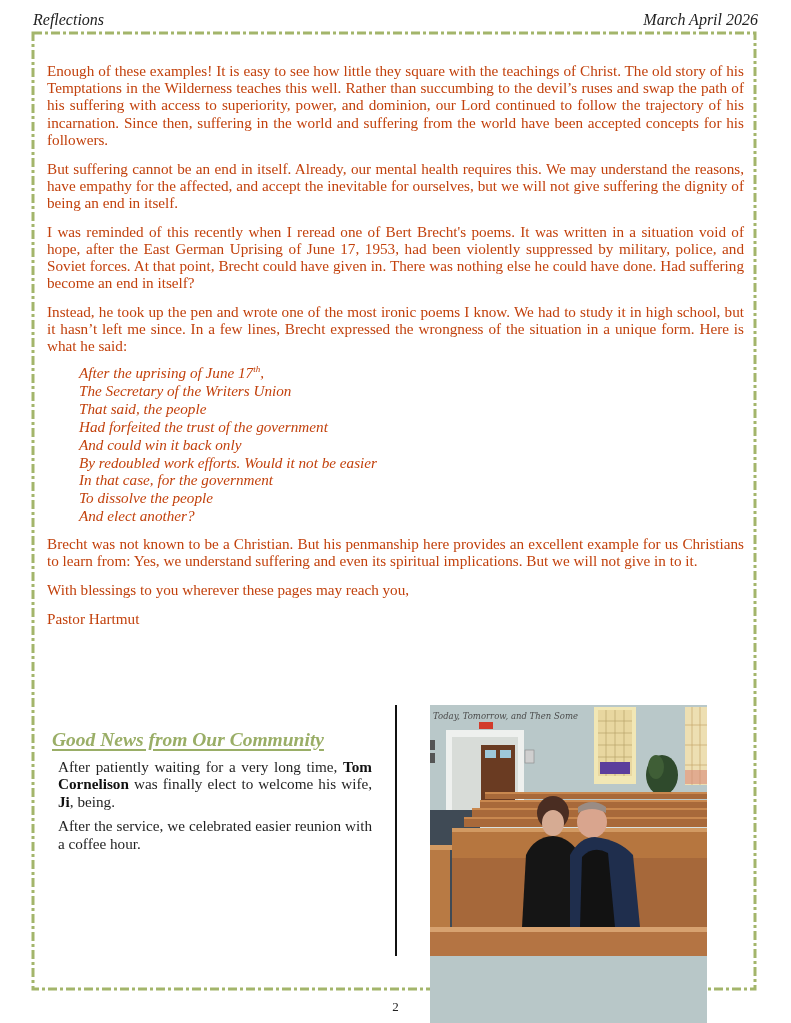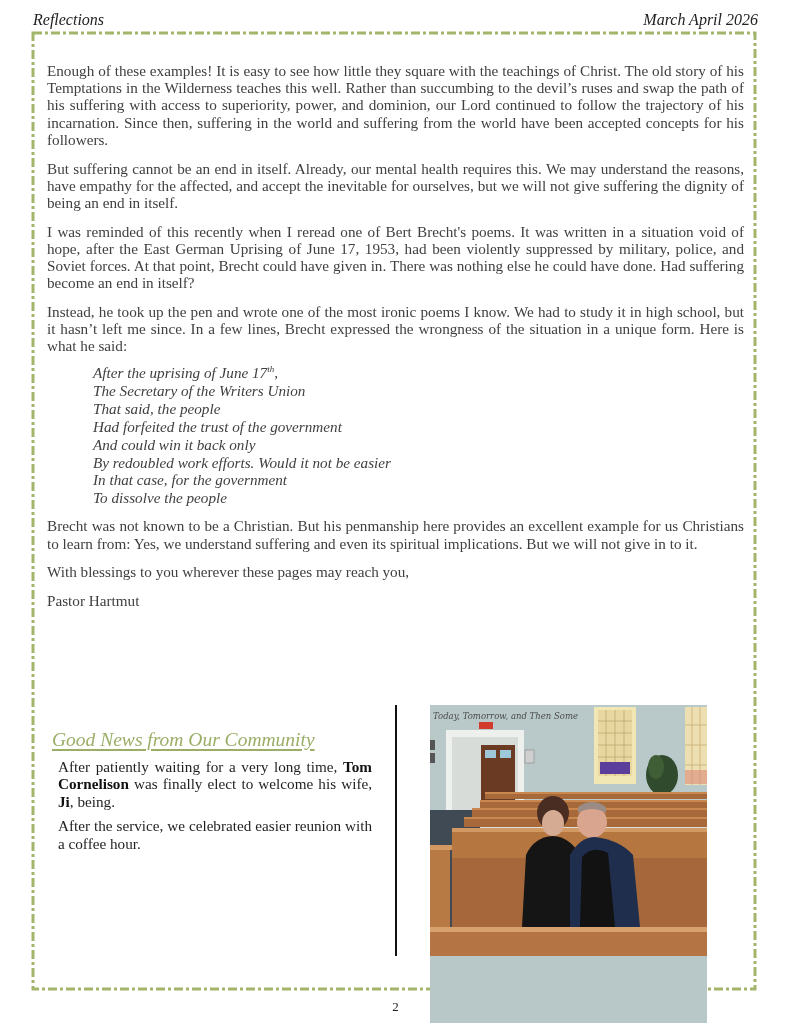--- a/index.html
+++ b/index.html
@@ -5,28 +5,28 @@
   html, body { margin: 0; padding: 0; background: #ffffff; }
   body { width: 791px; height: 1023px; position: relative; overflow: hidden;
          font-family: "DejaVu Serif", "Liberation Serif", serif; color: #1f1f1f; }
   .hdr { position: absolute; top: 11px; font-family: "Liberation Serif", serif;
          font-style: italic; font-size: 16px; color: #222; }
   .hdr-left { left: 33px; }
   .hdr-right { right: 33px; }
   .frame { position: absolute; left: 31px; top: 31px; width: 726px; height: 959px; }
   .frame svg { position: absolute; left: 0; top: 0; }
   .body-text { position: absolute; left: 47px; top: 62px; width: 697px;
-               font-family: "Liberation Serif", serif; font-size: 15.2px; line-height: 17.2px; color: #404040; }
+               font-family: "Liberation Serif", serif; font-size: 15.2px; line-height: 17.2px; color: #c2410c; }
   .body-text p { margin: 0 0 11.5px 0; text-align: justify; }
-  .poem { margin: -2px 0 10px 46px; font-style: italic; font-size: 15.2px; line-height: 17.9px; }
+  .poem { margin: -2px 0 10px 32px; font-style: italic; font-size: 15.2px; line-height: 17.9px; }
   .poem div { white-space: nowrap; }
   .poem sup { font-size: 9px; vertical-align: 6px; line-height: 0; }
   .signoff { margin: 0 0 11px 0; }
   .news { position: absolute; left: 52px; top: 729px; width: 320px; font-family: "Liberation Serif", serif; }
-  .news h2 { margin: 0 0 7px 0; font-size: 19.5px; line-height: 22px; font-style: italic; font-weight: normal;
+  .news h2 { margin: 0 0 7px 0; font-size: 19.5px; line-height: 22px; font-style: italic; font-weight: bold;
              color: #9aae67; text-decoration: underline; text-decoration-thickness: 2px; text-underline-offset: 3px;
              white-space: nowrap; }
   .news p { margin: 0 0 7px 6px; font-size: 15.2px; line-height: 17.4px; color: #1f1f1f; text-align: justify; width: 314px; }
   .news b { color: #111; }
   .divider { position: absolute; left: 395px; top: 705px; width: 2px; height: 251px; background: #111; }
   .photo { position: absolute; left: 430px; top: 705px; width: 277px; height: 325px; overflow: hidden; background: #b8c7c8; }
   .photo svg { display: block; }
   .page-num { position: absolute; top: 999px; left: 0; width: 791px; text-align: center;
               font-family: "Liberation Serif", serif; font-size: 13px; color: #222; }
 </style>
@@ -50,20 +50,21 @@
 
   <div class="poem">
     <div><span>After the uprising of June 17</span><sup>th</sup><span>,</span></div>
     <div>The Secretary of the Writers Union</div>
     <div>That said, the people</div>
     <div>Had forfeited the trust of the government</div>
     <div>And could win it back only</div>
     <div>By redoubled work efforts. Would it not be easier</div>
     <div>In that case, for the government</div>
     <div>To dissolve the people</div>
+    <div>And elect another?</div>
   </div>
 
   <p>Brecht was not known to be a Christian. But his penmanship here provides an excellent example for us Christians to learn from: Yes, we understand suffering and even its spiritual implications. But we will not give in to it.</p>
   <p class="signoff">With blessings to you wherever these pages may reach you,</p>
   <p class="signoff">Pastor Hartmut</p>
 </div>
 
 <div class="news">
   <h2>Good News from Our Community</h2>
   <p><span>After patiently waiting for a very long time, </span><b>Tom Cornelison</b><span> was finally elect to welcome his wife, </span><b>Ji</b><span>, being.</span></p>

